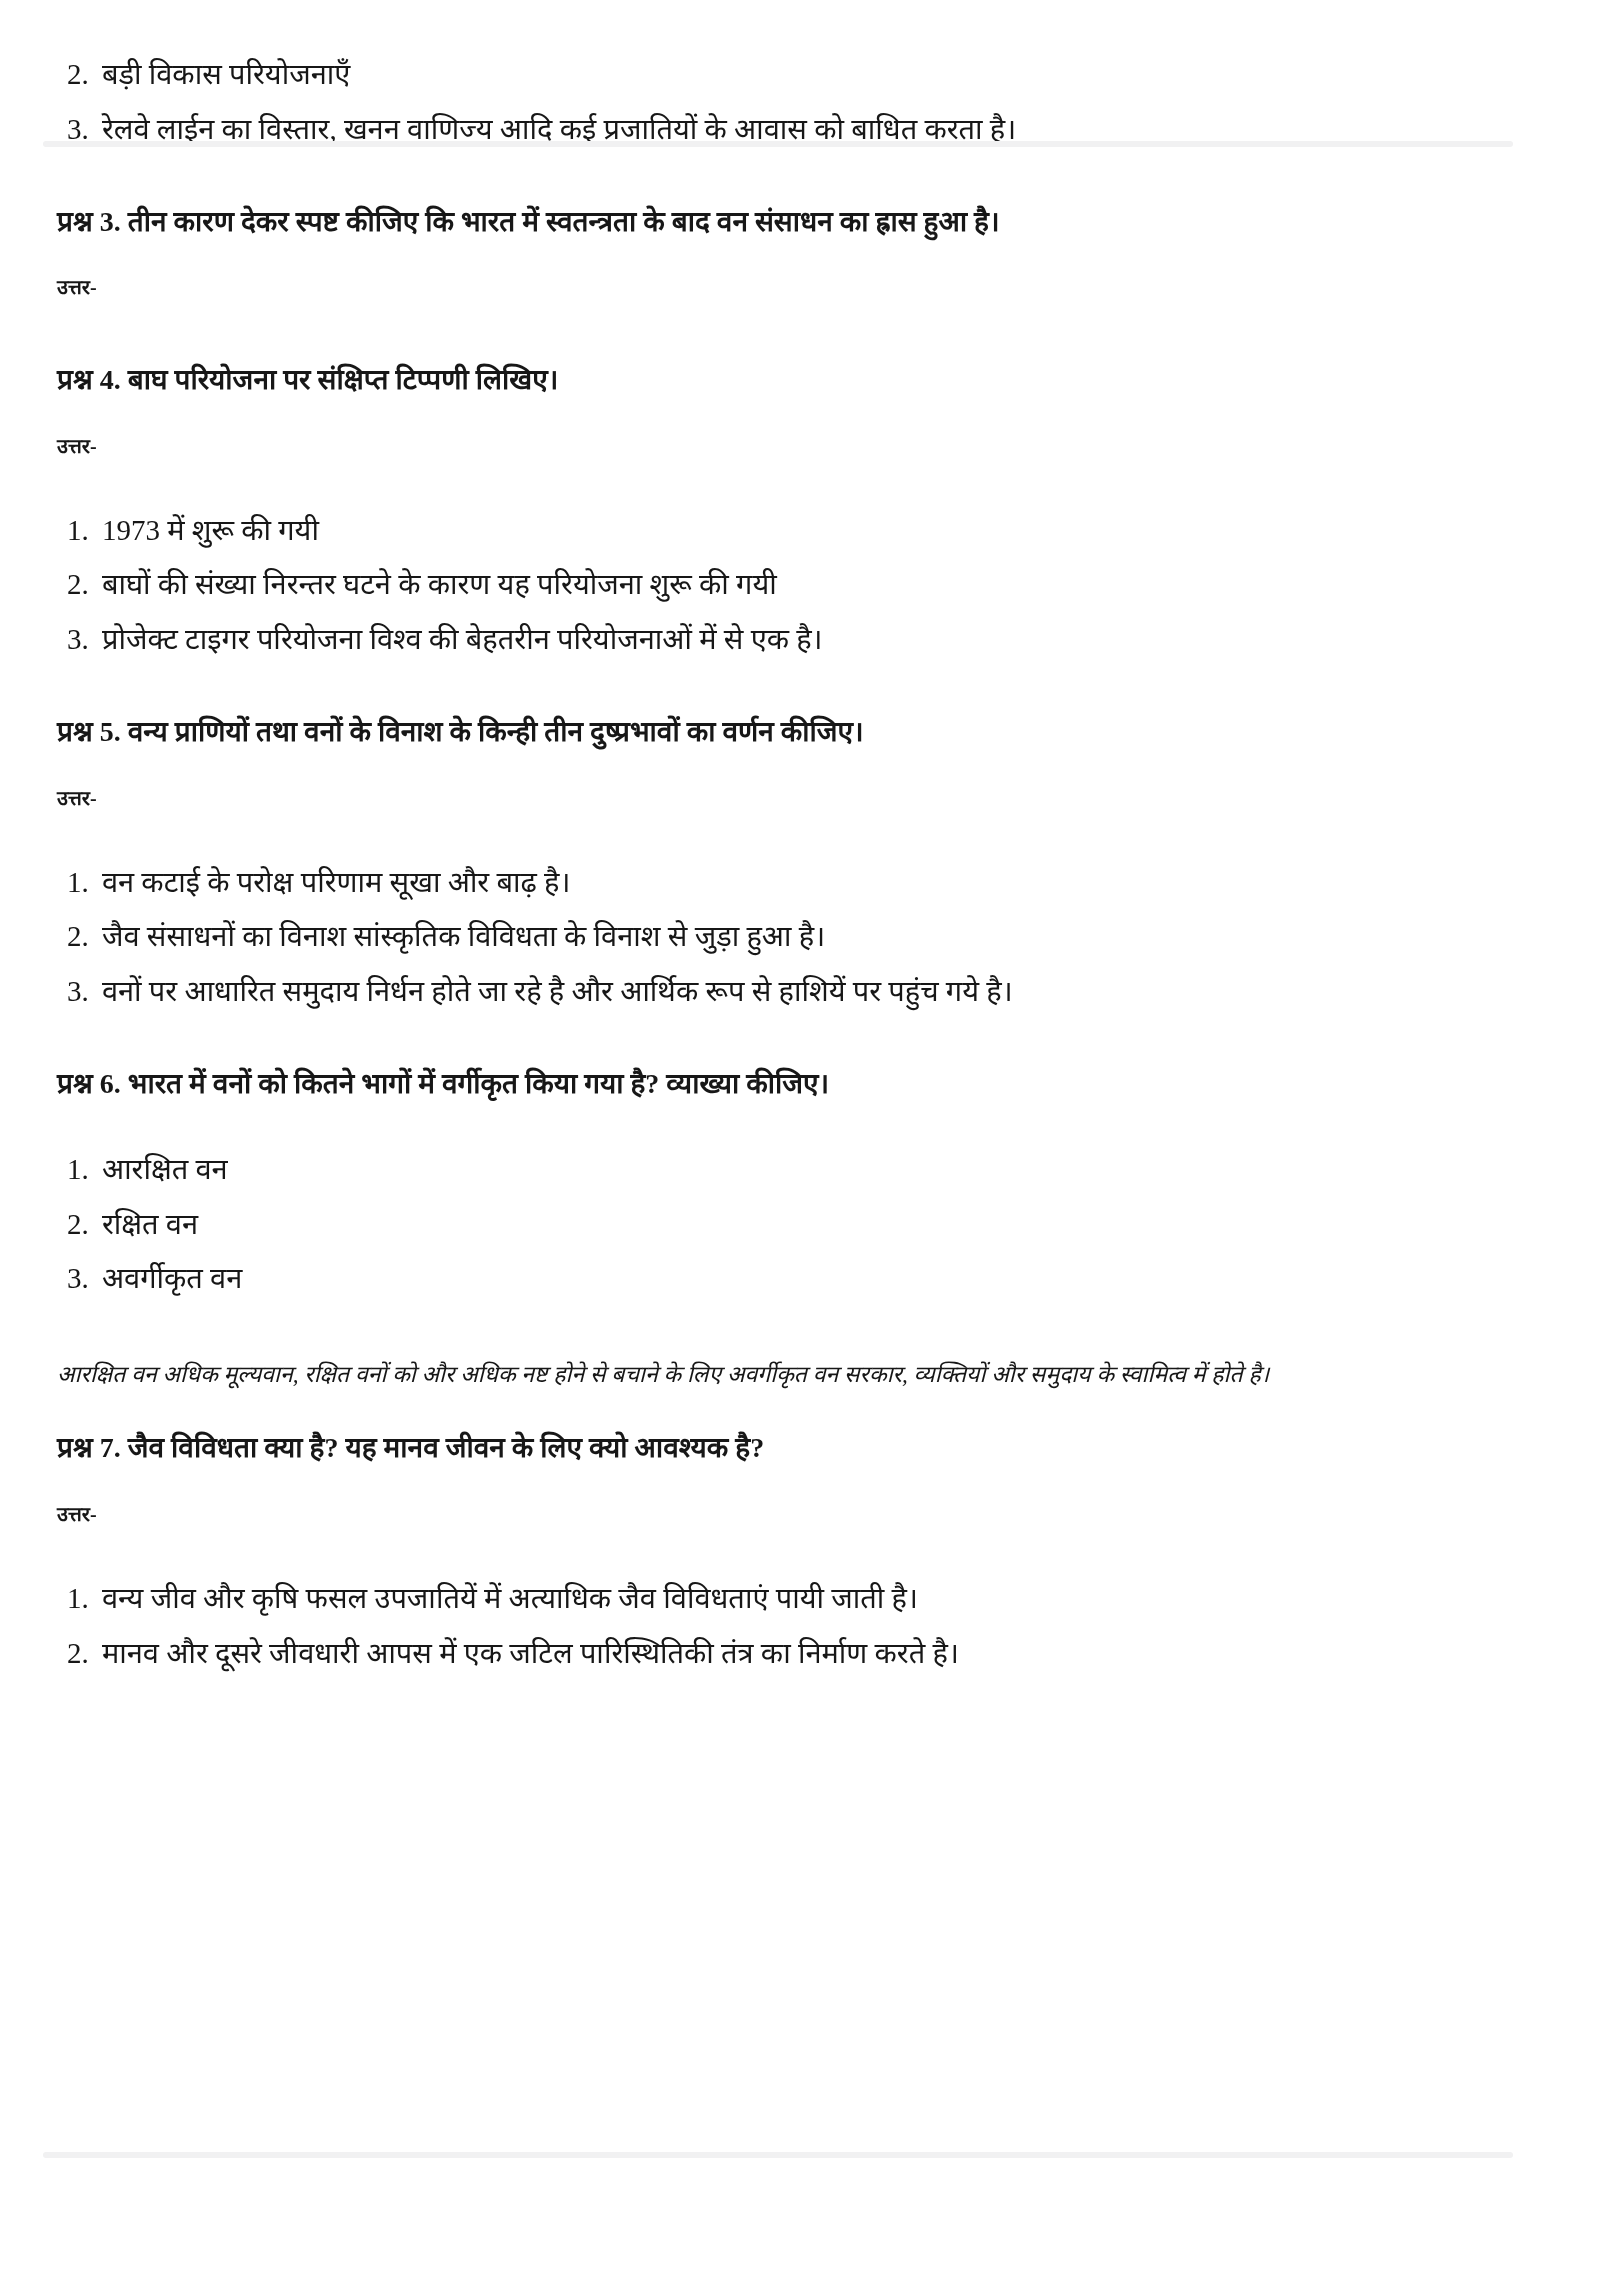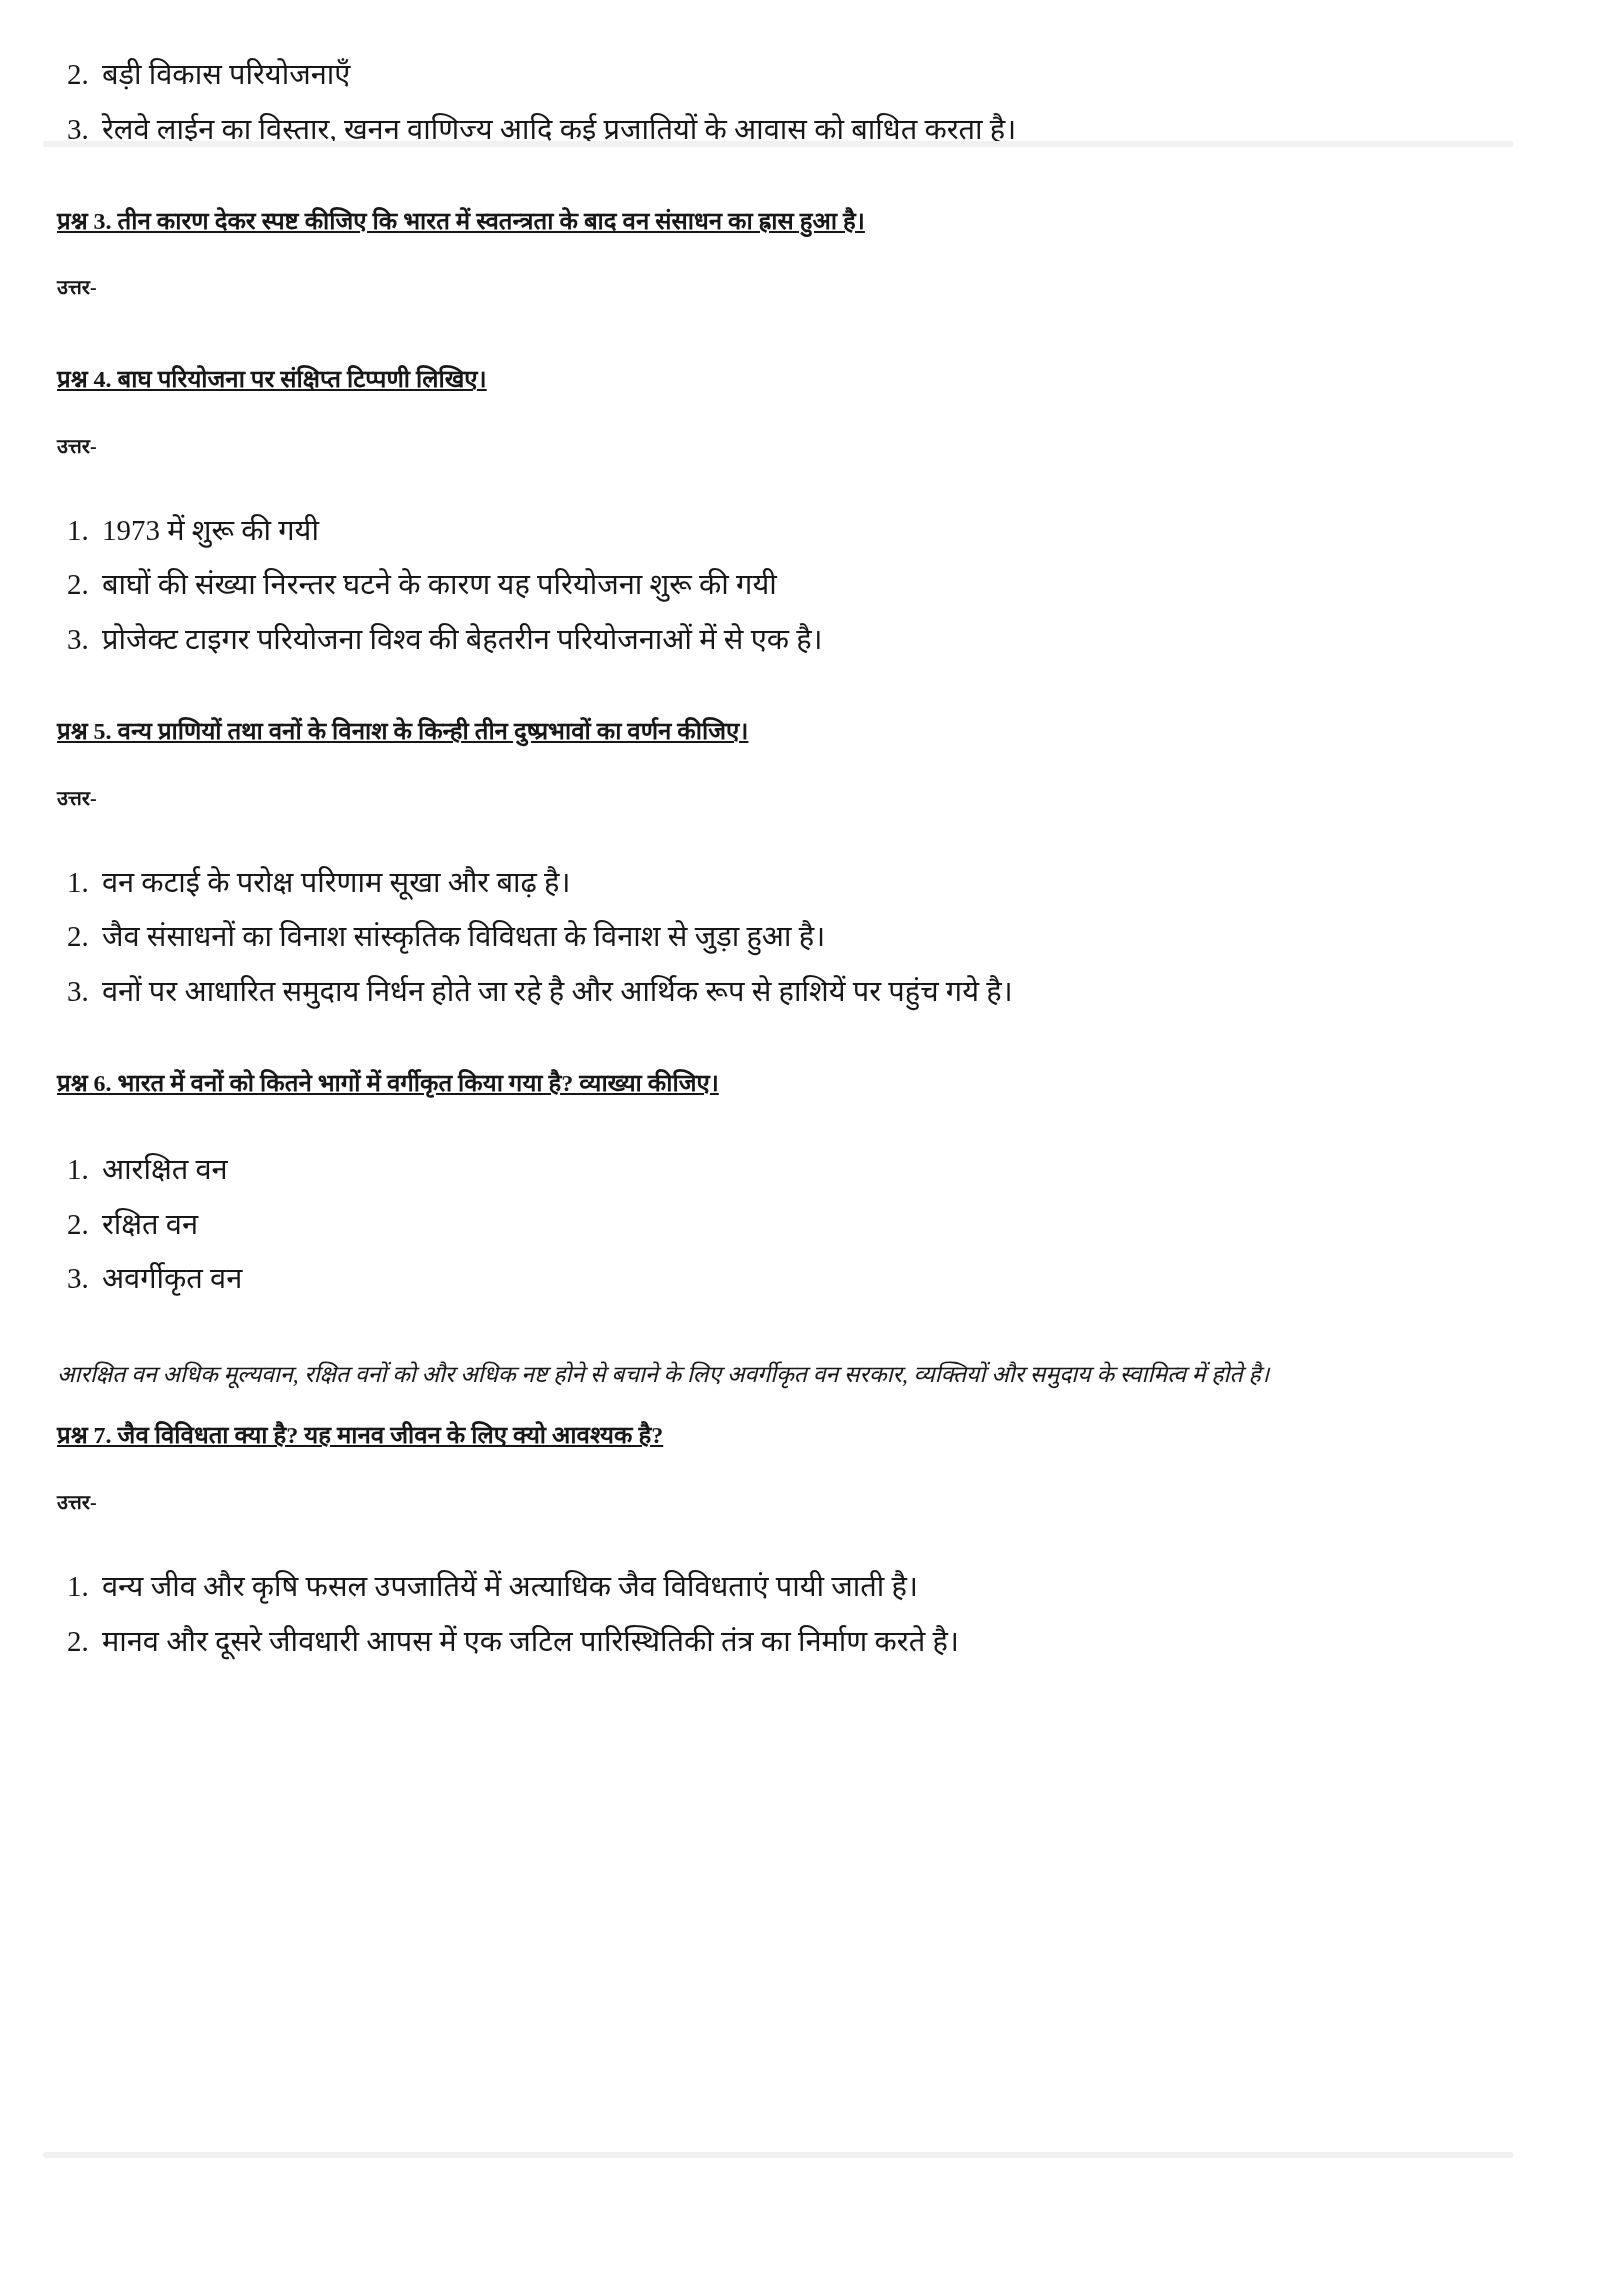--- a/index.html
+++ b/index.html
@@ -45,27 +45,26 @@
     line-height: 39px;
     margin: 0 0 15.7px 0;
     padding-left: 5.9px;
   }
   ol.num-list li:last-child { margin-bottom: 0; }
 
   ol.intro-list { margin-top: 55px; }
 
   
   .question {
-    font-size: 24px;
+    font-size: 28px;
     font-weight: 700;
     line-height: 43px;
     margin: 51px 0 0 0;
-    text-decoration: underline;
   }
-  .qa-section:last-child .question { margin-top: 14px; }
+  .qa-section:last-child .question { margin-top: 26px; }
 
   
   .answer-line {
     font-size: 20px;
     line-height: 39px;
     margin: 25.5px 0 0 0;
   }
   .answer-label { font-weight: 700; }
 
   

